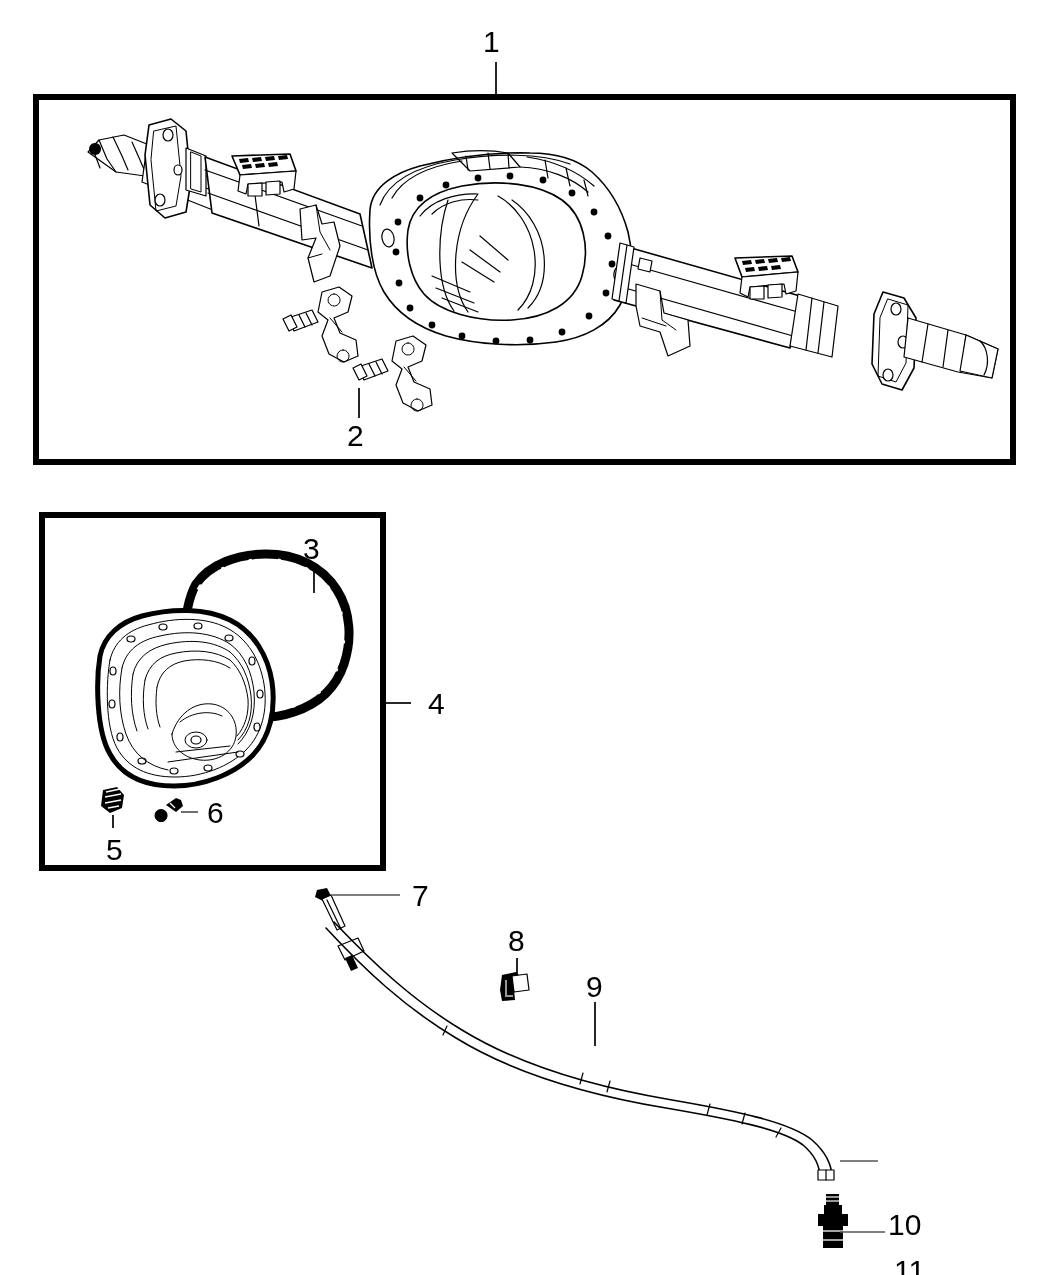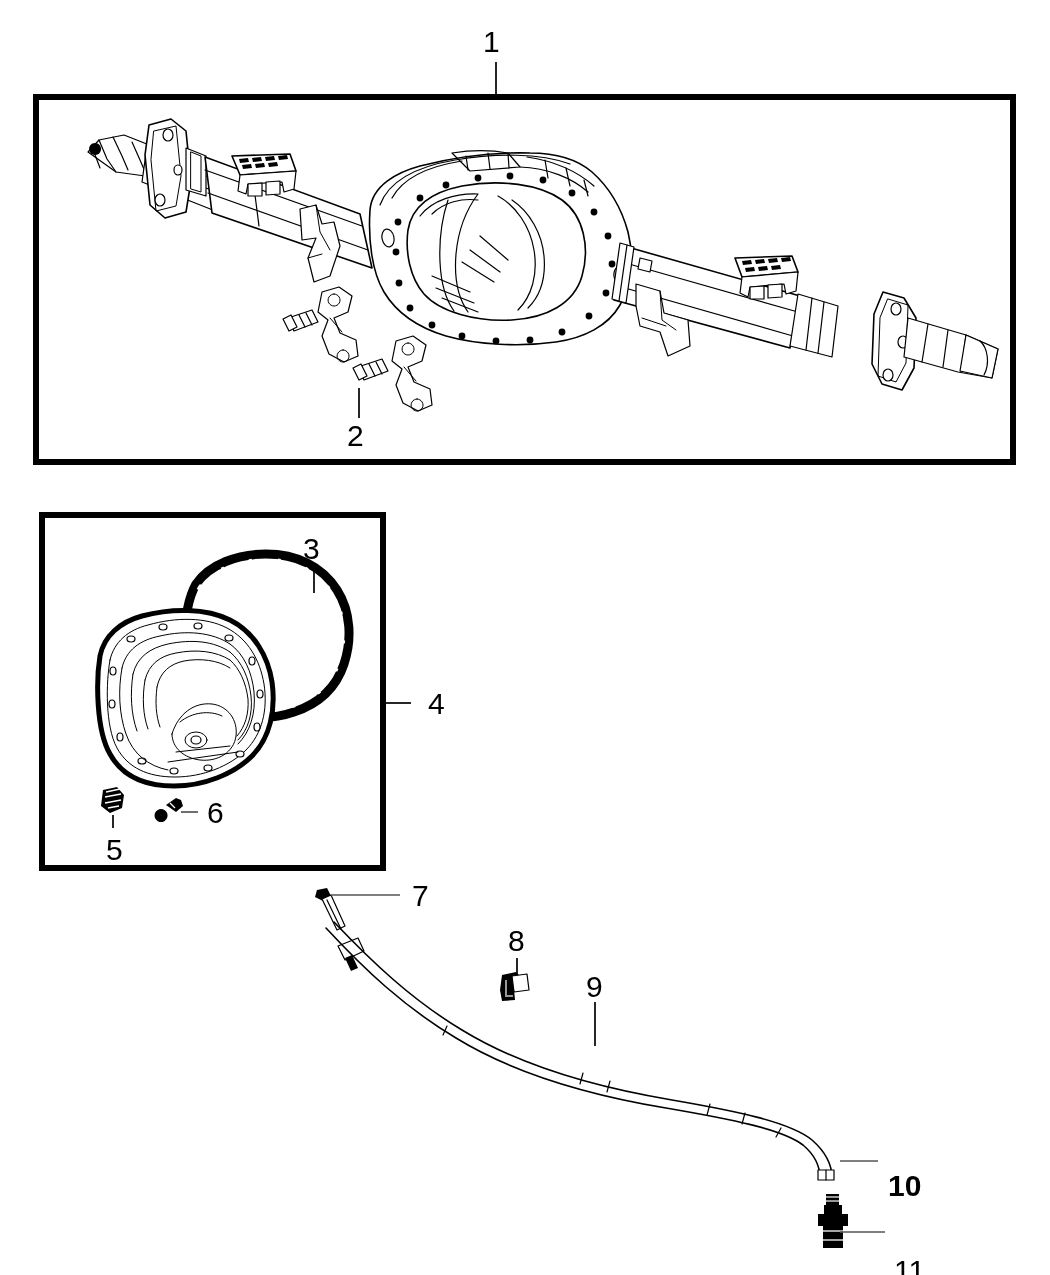--- a/index.html
+++ b/index.html
@@ -402,16 +402,16 @@
 
 <div class="callout" style="left:483px;top:27px;">1</div>
 <div class="callout" style="left:347px;top:421px;">2</div>
 <div class="callout" style="left:303px;top:534px;">3</div>
 <div class="callout" style="left:428px;top:689px;">4</div>
 <div class="callout" style="left:106px;top:835px;">5</div>
 <div class="callout" style="left:207px;top:798px;">6</div>
 <div class="callout" style="left:412px;top:881px;">7</div>
 <div class="callout" style="left:508px;top:926px;">8</div>
 <div class="callout" style="left:586px;top:972px;">9</div>
-<div class="callout" style="left:888px;top:1171px;font-weight:bold;">10</div>
+<div class="callout" style="left:888px;top:1210px;">10</div>
 <div class="callout" style="left:894px;top:1256px;">11</div>
 
 </div>
 
 </body></html>

